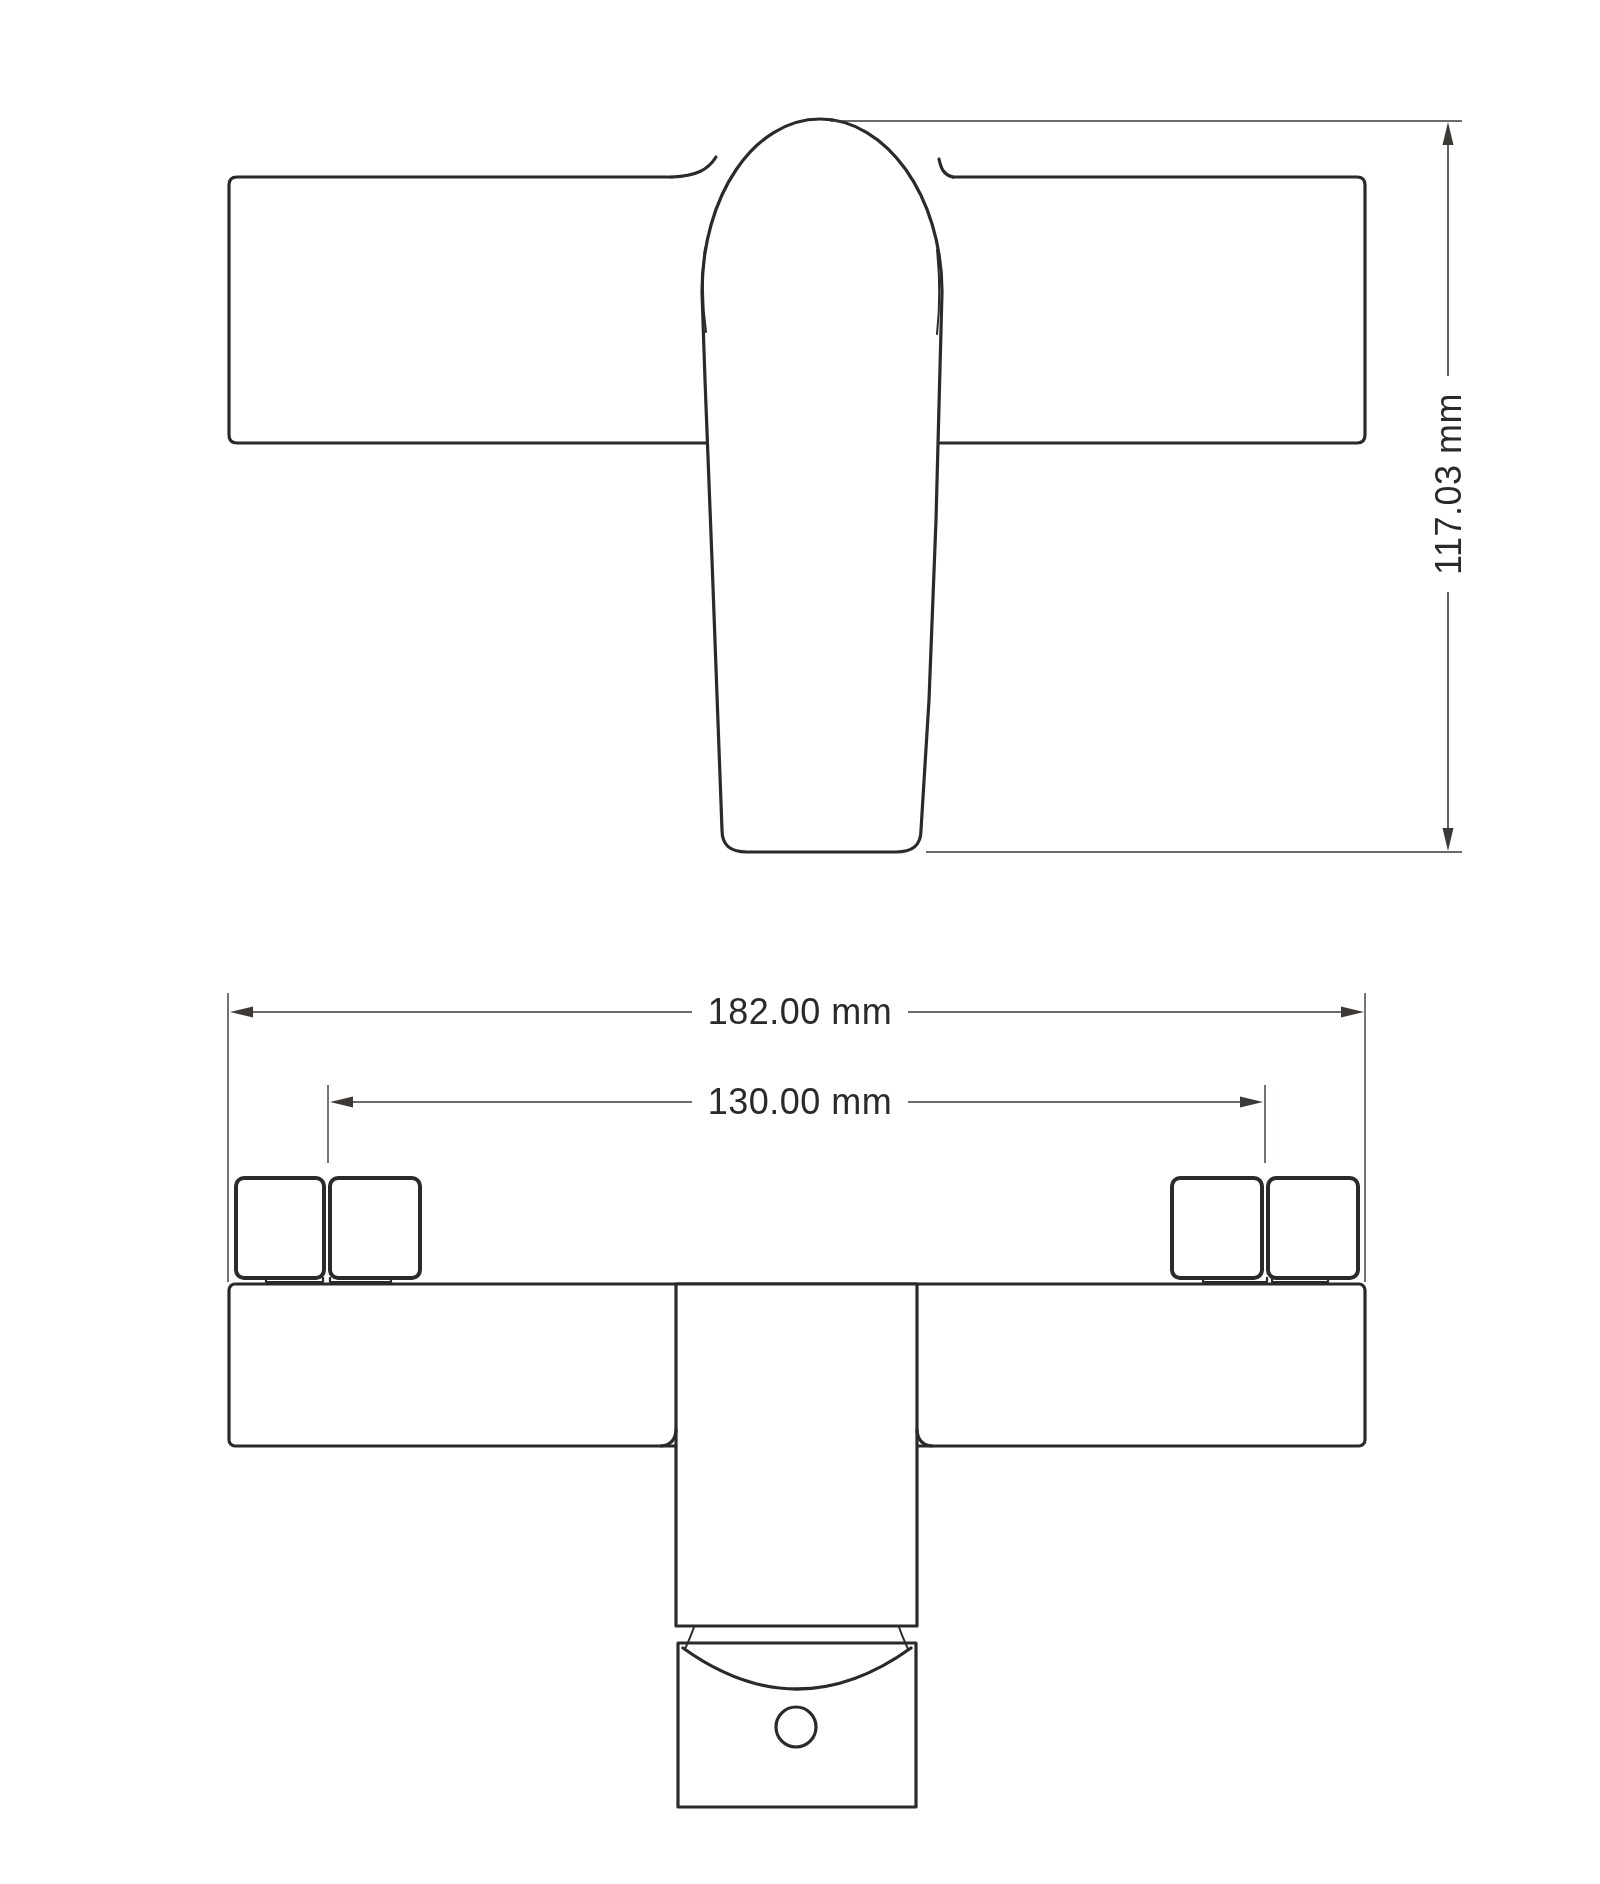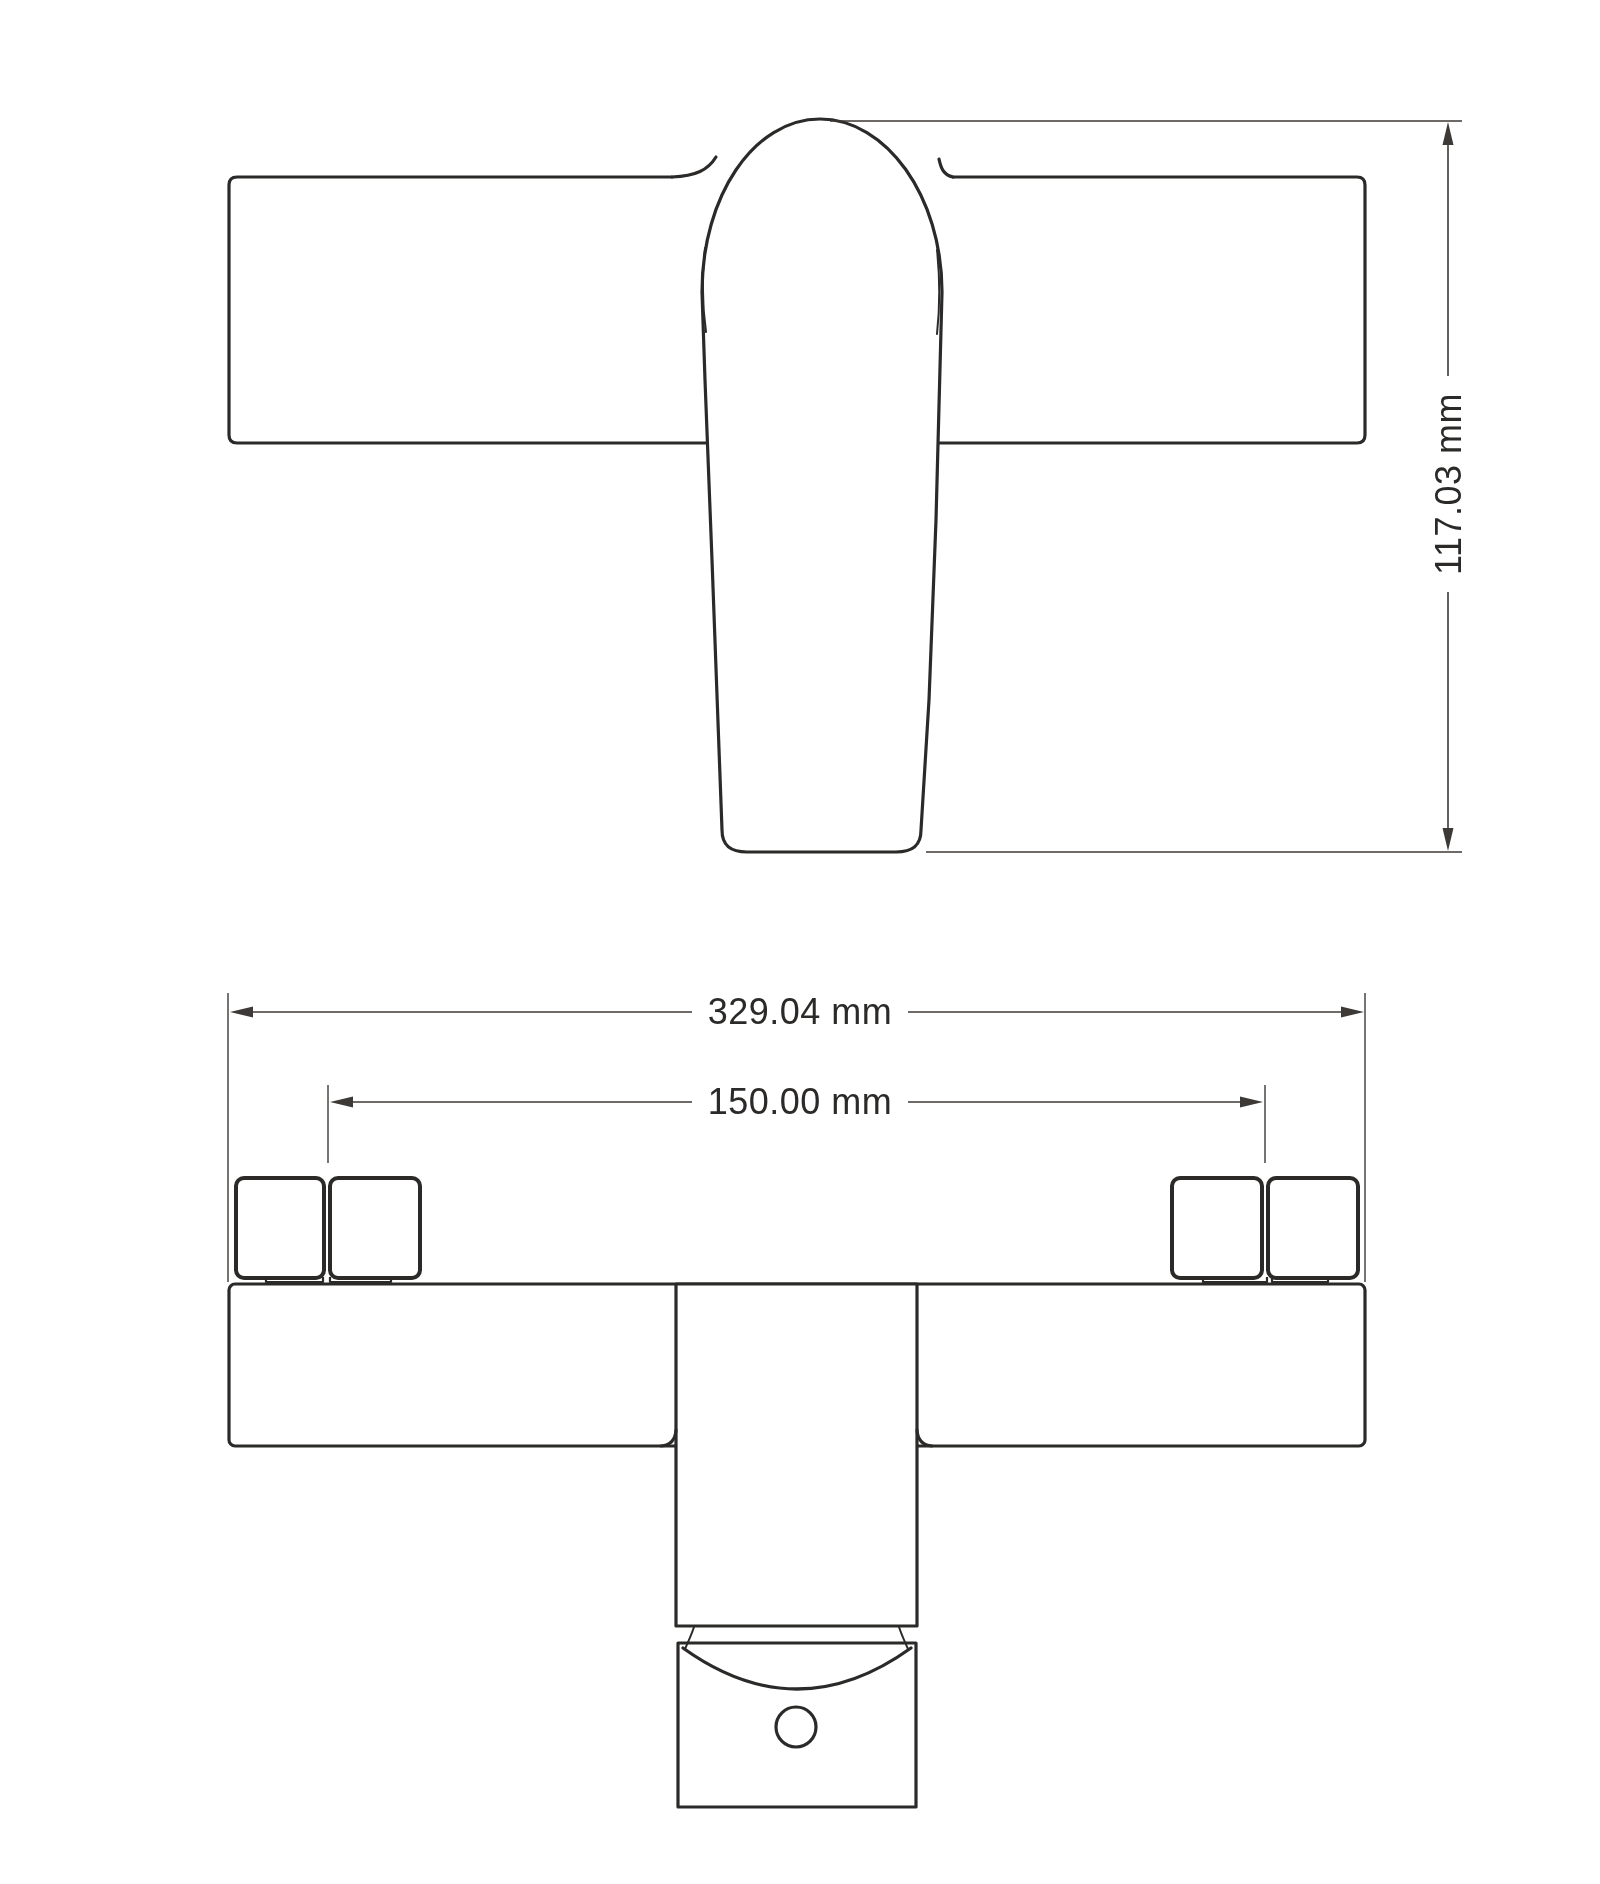--- a/index.html
+++ b/index.html
@@ -115,16 +115,16 @@
         <path class="seam" d="M 899,1627 C 902,1636 905,1642 908,1649"></path>
         <rect class="ol" x="678" y="1643" width="238" height="164"></rect>
         <path class="ol" d="M 683,1648 Q 797,1730 911,1648"></path>
         <circle class="ol" cx="796" cy="1727" r="20"></circle>
       </g>
     </g>
   </svg>
 
   <div class="dim-label vertical" style="left:1341px; top:464px;">117.03 mm</div>
 
-  <div class="dim-label" style="left:692px; top:992px;">329.04 mm</div>
+  <div class="dim-label" style="left:692px; top:992px;">182.00 mm</div>
 
-  <div class="dim-label" style="left:692px; top:1082px;">150.00 mm</div>
+  <div class="dim-label" style="left:692px; top:1082px;">130.00 mm</div>
 </div>
 
 </body></html>

